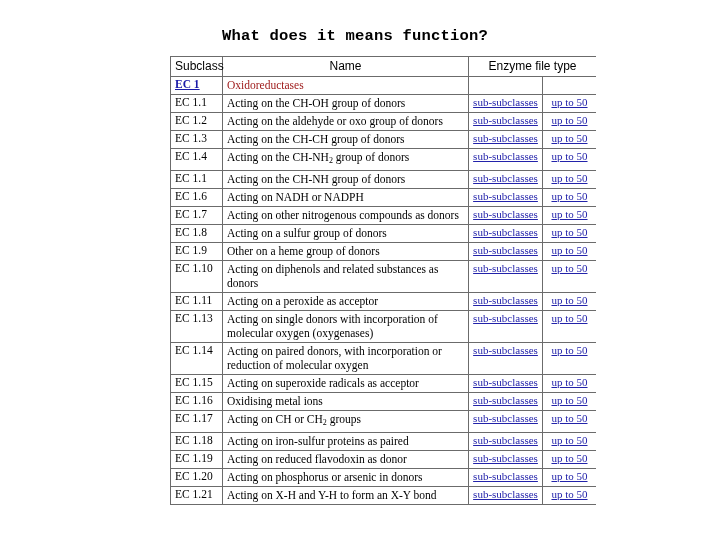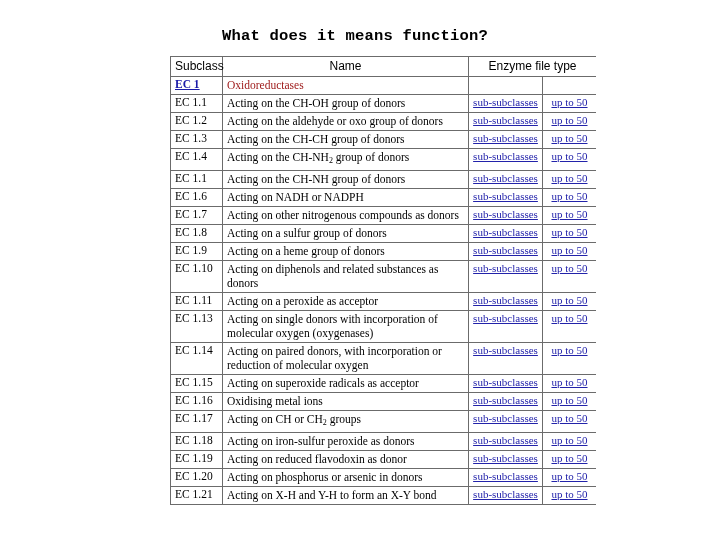--- a/index.html
+++ b/index.html
@@ -187,21 +187,21 @@
           <td class="linkcell"><span class="lnk">up to 50</span></td>
         </tr>
         <tr>
           <td class="subclass">EC 1.8</td>
           <td class="name">Acting on a sulfur group of donors</td>
           <td class="linkcell"><span class="lnk">sub-subclasses</span></td>
           <td class="linkcell"><span class="lnk">up to 50</span></td>
         </tr>
         <tr>
           <td class="subclass">EC 1.9</td>
-          <td class="name">Acting on a heme group of donors</td>
+          <td class="name">Other on a heme group of donors</td>
           <td class="linkcell"><span class="lnk">sub-subclasses</span></td>
           <td class="linkcell"><span class="lnk">up to 50</span></td>
         </tr>
         <tr>
           <td class="subclass">EC 1.10</td>
           <td class="name">Acting on diphenols and related substances as donors</td>
           <td class="linkcell"><span class="lnk">sub-subclasses</span></td>
           <td class="linkcell"><span class="lnk">up to 50</span></td>
         </tr>
         <tr>
@@ -235,21 +235,21 @@
           <td class="linkcell"><span class="lnk">up to 50</span></td>
         </tr>
         <tr>
           <td class="subclass">EC 1.17</td>
           <td class="name">Acting on CH or CH<sub>2</sub> groups</td>
           <td class="linkcell"><span class="lnk">sub-subclasses</span></td>
           <td class="linkcell"><span class="lnk">up to 50</span></td>
         </tr>
         <tr>
           <td class="subclass">EC 1.18</td>
-          <td class="name">Acting on iron-sulfur peroxide as donors</td>
+          <td class="name">Acting on iron-sulfur proteins as paired</td>
           <td class="linkcell"><span class="lnk">sub-subclasses</span></td>
           <td class="linkcell"><span class="lnk">up to 50</span></td>
         </tr>
         <tr>
           <td class="subclass">EC 1.19</td>
           <td class="name">Acting on reduced flavodoxin as donor</td>
           <td class="linkcell"><span class="lnk">sub-subclasses</span></td>
           <td class="linkcell"><span class="lnk">up to 50</span></td>
         </tr>
         <tr>

